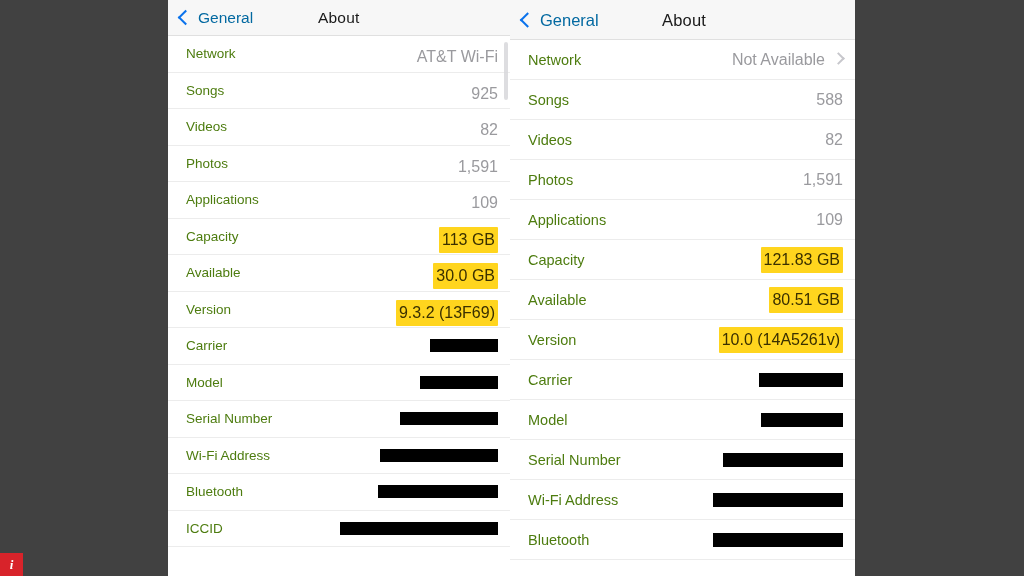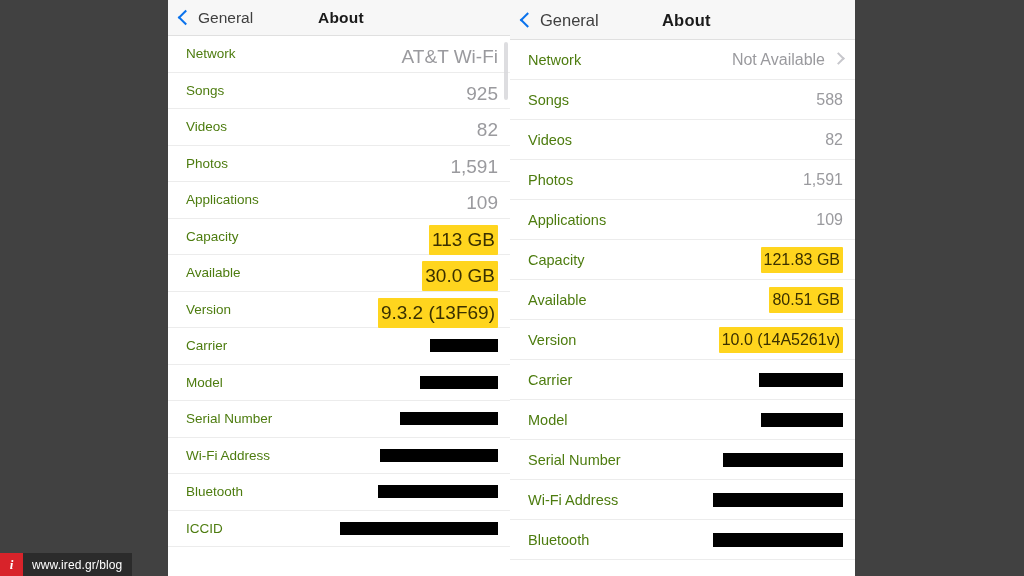--- a/index.html
+++ b/index.html
@@ -38,21 +38,21 @@
   #panel-left  .navbar { height: 36px; }
   #panel-right .navbar { height: 40px; }
 
   .nav-back {
     position: absolute;
     left: 12px;
     top: 50%;
     transform: translateY(-50%);
     display: flex;
     align-items: center;
-    color: #404040;
+    color: #0369a1;
     white-space: nowrap;
   }
   #panel-left  .nav-back { font-size: 15.5px; }
   #panel-right .nav-back { font-size: 16.5px; }
 
   .chev-left {
     display: inline-block;
     width: 9px;
     height: 9px;
     border-left: 2.6px solid #0a72ec;
@@ -60,21 +60,21 @@
     transform: rotate(45deg);
     margin-right: 7px;
     position: relative;
     top: 0px;
   }
 
   .nav-title {
     position: absolute;
     top: 50%;
     transform: translateY(-50%);
-    font-weight: bold;
+    font-weight: normal;
     color: #1a1a1a;
     letter-spacing: 0.2px;
     text-align: center;
   }
   #panel-left  .nav-title { left: 150px; font-size: 15.5px; }
   #panel-right .nav-title { left: 152px; font-size: 16.5px; }
 
   
   .rows { position: relative; }
 
@@ -97,21 +97,21 @@
   }
   #panel-left  .row-label { font-size: 13.5px; }
   #panel-right .row-label { font-size: 14.5px; }
 
   .row-value {
     margin-left: auto;
     color: #9a9a9e;
     white-space: nowrap;
     text-align: right;
   }
-  #panel-left  .row-value { font-size: 19px; margin-top: 7px; }
+  #panel-left  .row-value { font-size: 16px; margin-top: 7px; }
   #panel-right .row-value { font-size: 16px; }
 
   .row-value.hl {
     background: #FFD51E;
     color: #3a3000;
     padding: 4px 3px;
     border-radius: 1px;
   }
 
   .chev-right {
@@ -317,16 +317,15 @@
         </div>
         <div class="row">
           <div class="row-label">Bluetooth</div>
           <span class="redact" style="width: 130px;"></span>
         </div>
       </div>
   </div>
 
   <div id="watermark">
     <div id="wm-badge">i</div>
-    <div id="wm-text">www.ired.gr/blog</div>
   </div>
 
 </div>
 
 </body></html>

